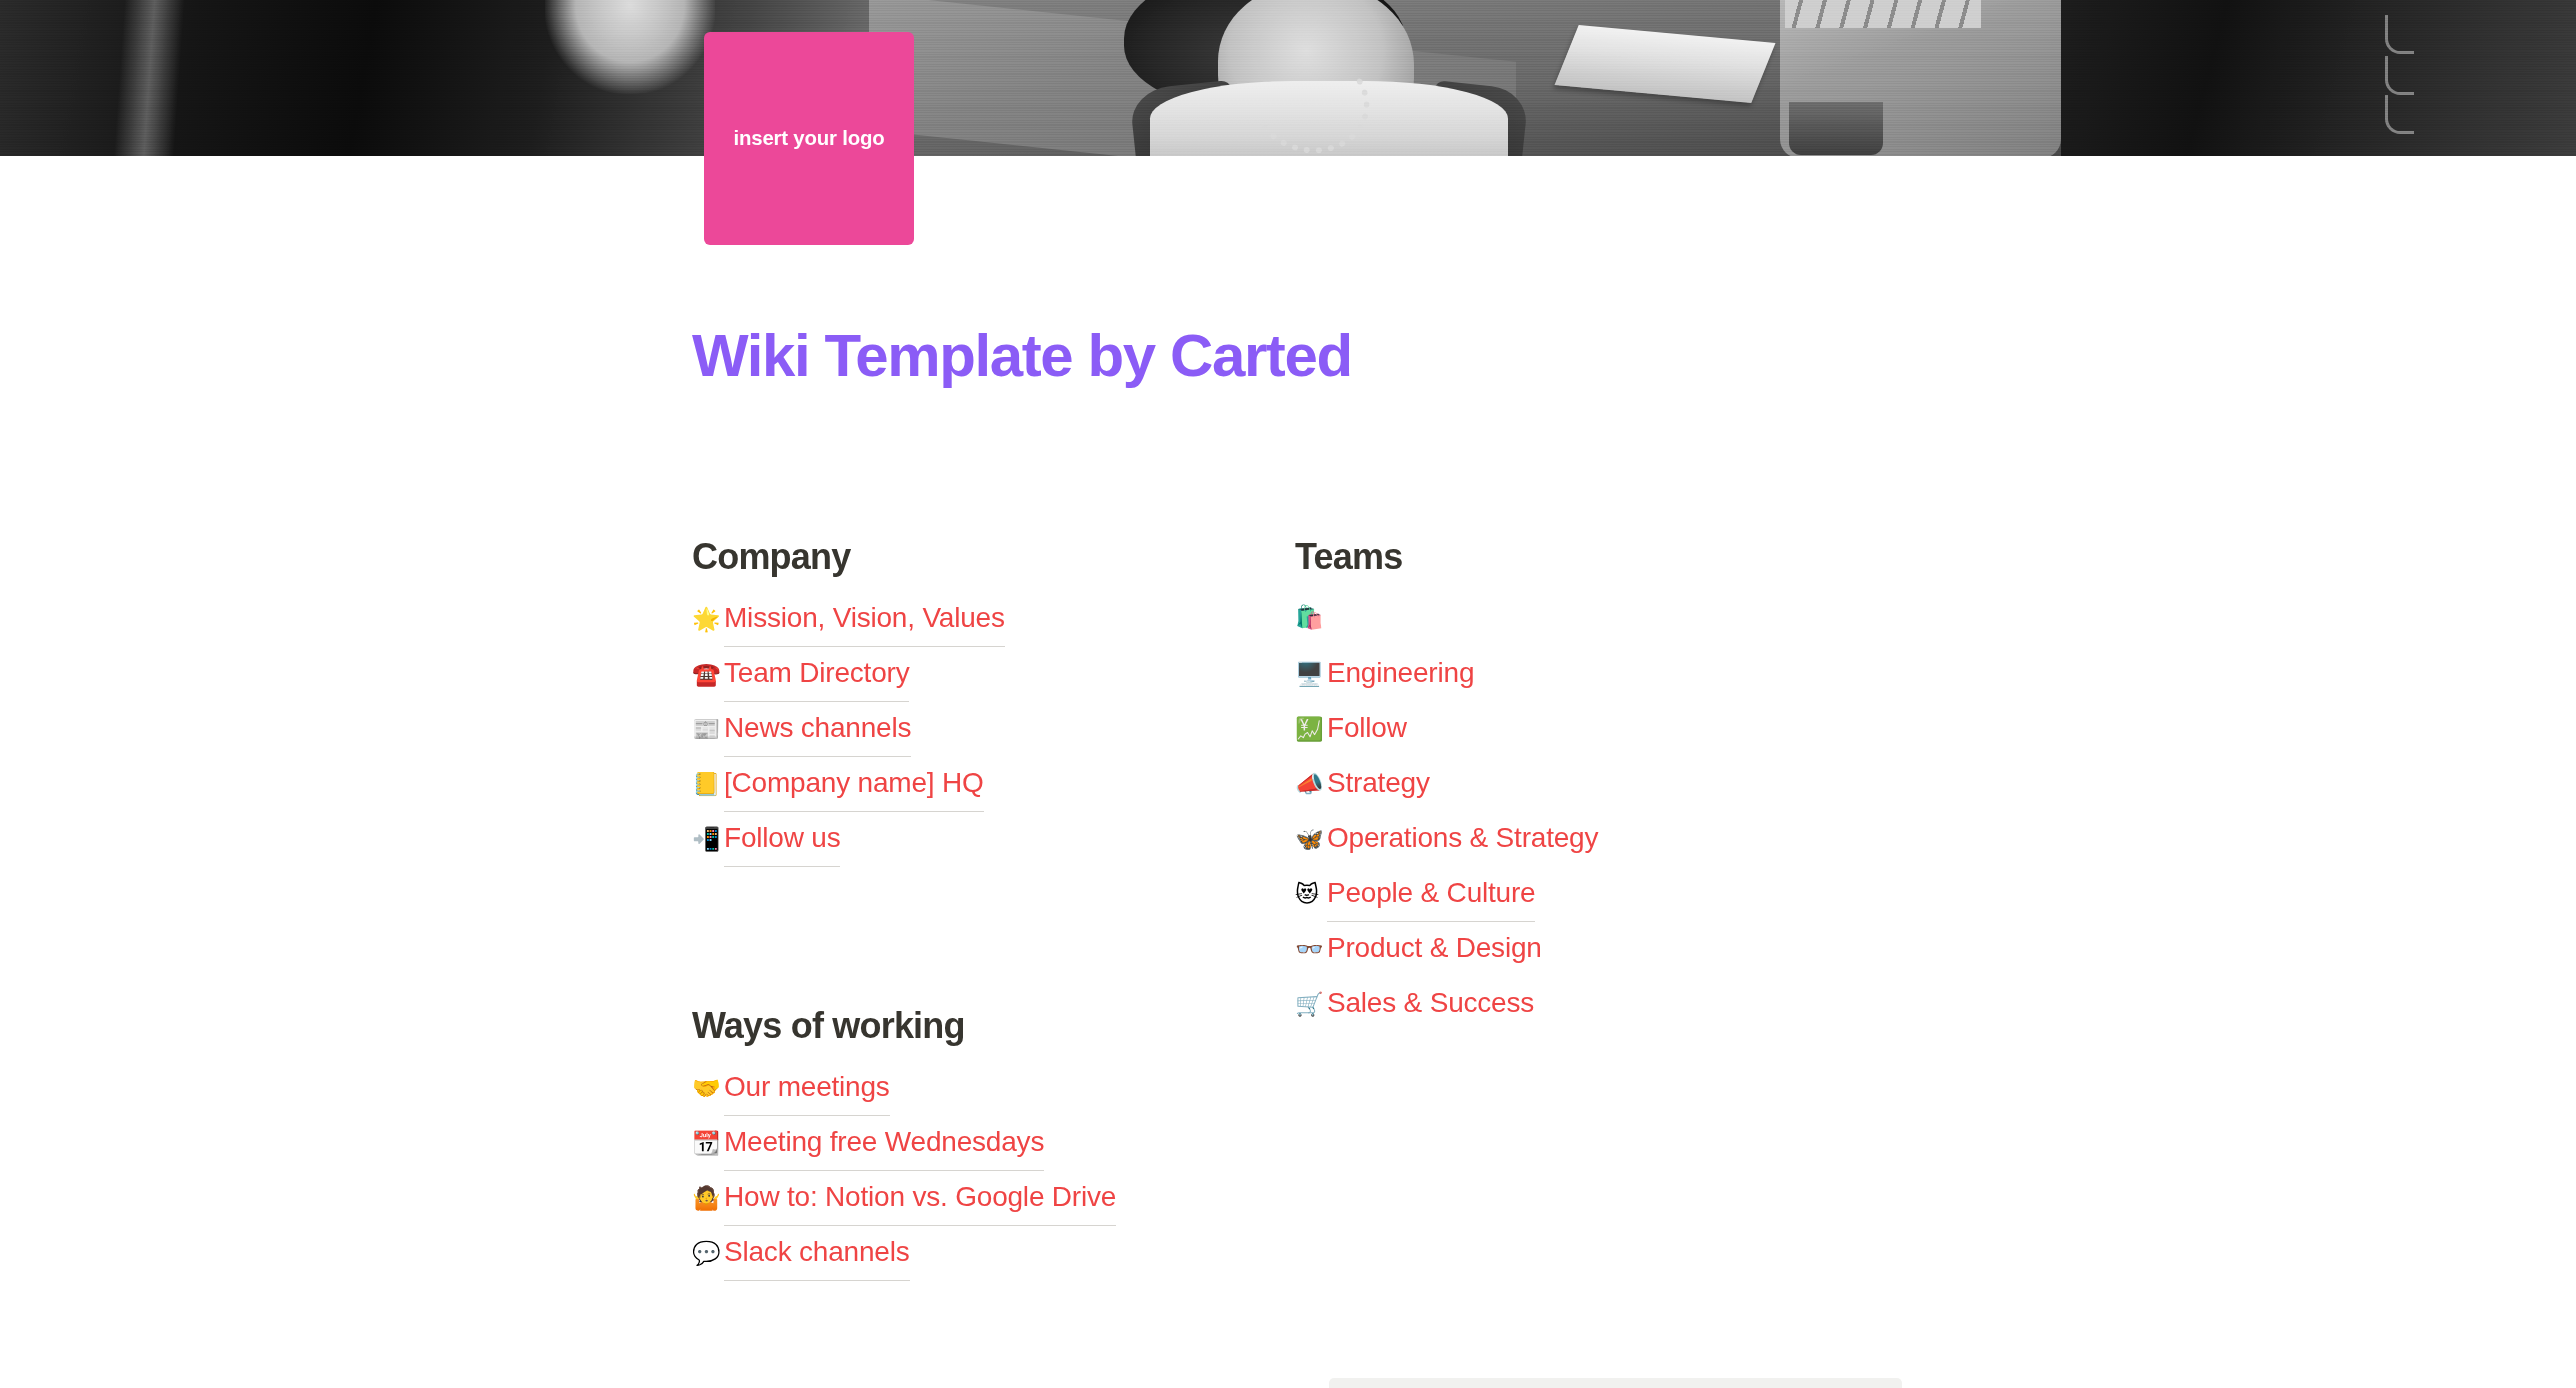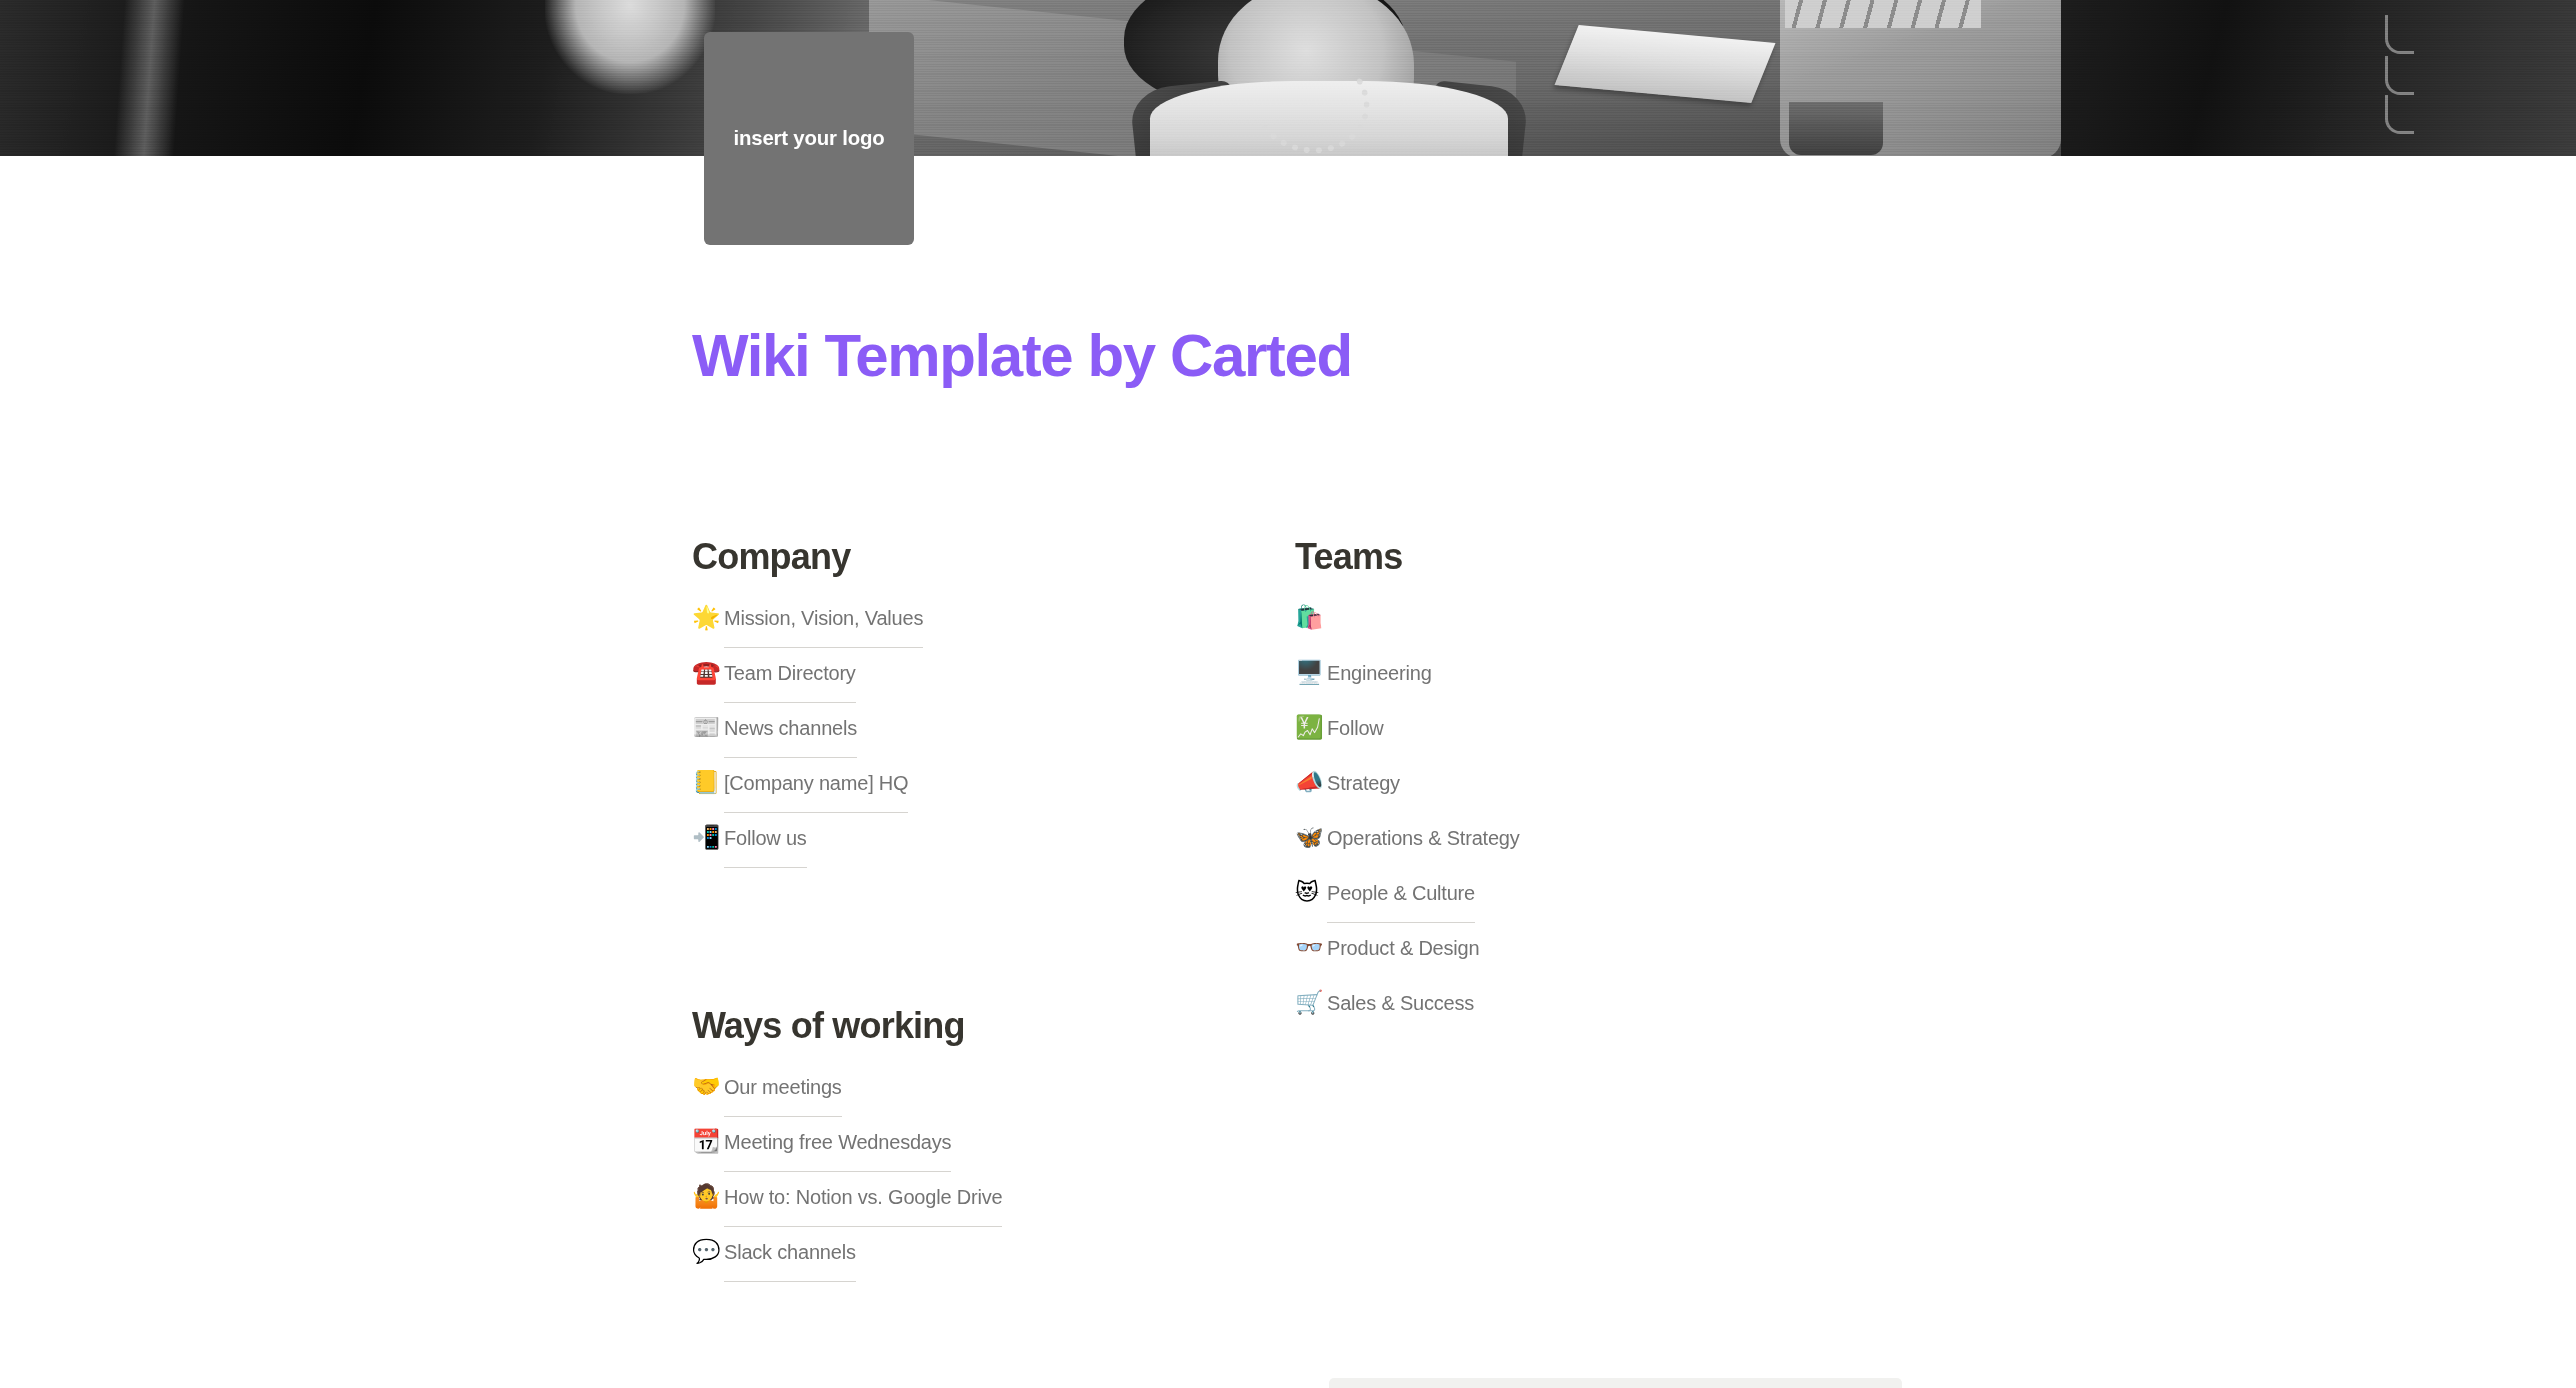--- a/index.html
+++ b/index.html
@@ -189,22 +189,22 @@
   }
   .link-emoji {
     flex: 0 0 auto;
     width: 32px;
     font-size: 23px;
     line-height: 55px;
     text-align: left;
     font-family: "DejaVu Sans", "Liberation Sans", sans-serif;
   }
   .link-label {
-    font-size: 20px;
-    color: #737373;
+    font-size: 28px;
+    color: #ef4444;
     letter-spacing: -0.2px;
     line-height: 55px;
     white-space: nowrap;
   }
   .link-label.is-link {
     border-bottom: 1.4px solid #d6d4d0;
     padding-bottom: 0.9px;
     cursor: pointer;
   }
 
@@ -245,21 +245,21 @@
       <div class="cp-hook" style="left:2385px; top:15.3px;"></div>
       <div class="cp-hook" style="left:2385px; top:56px;"></div>
       <div class="cp-hook" style="left:2385px; top:95px;"></div>
       <div class="cp-left-dark"></div>
       <div class="cp-left-streak1"></div>
       <div class="cp-left-streak2"></div>
       <div class="cp-grain"></div>
     </div>
   </div>
 
-  <div class="logo" style="background: #737373;">
+  <div class="logo" style="background: #ec4899;">
     <span class="logo-text">insert your logo</span>
   </div>
 
   <div class="content">
 
     <h1 class="page-title">Wiki Template by Carted</h1>
 
     <div class="columns">
 
       <div class="col col-left">

